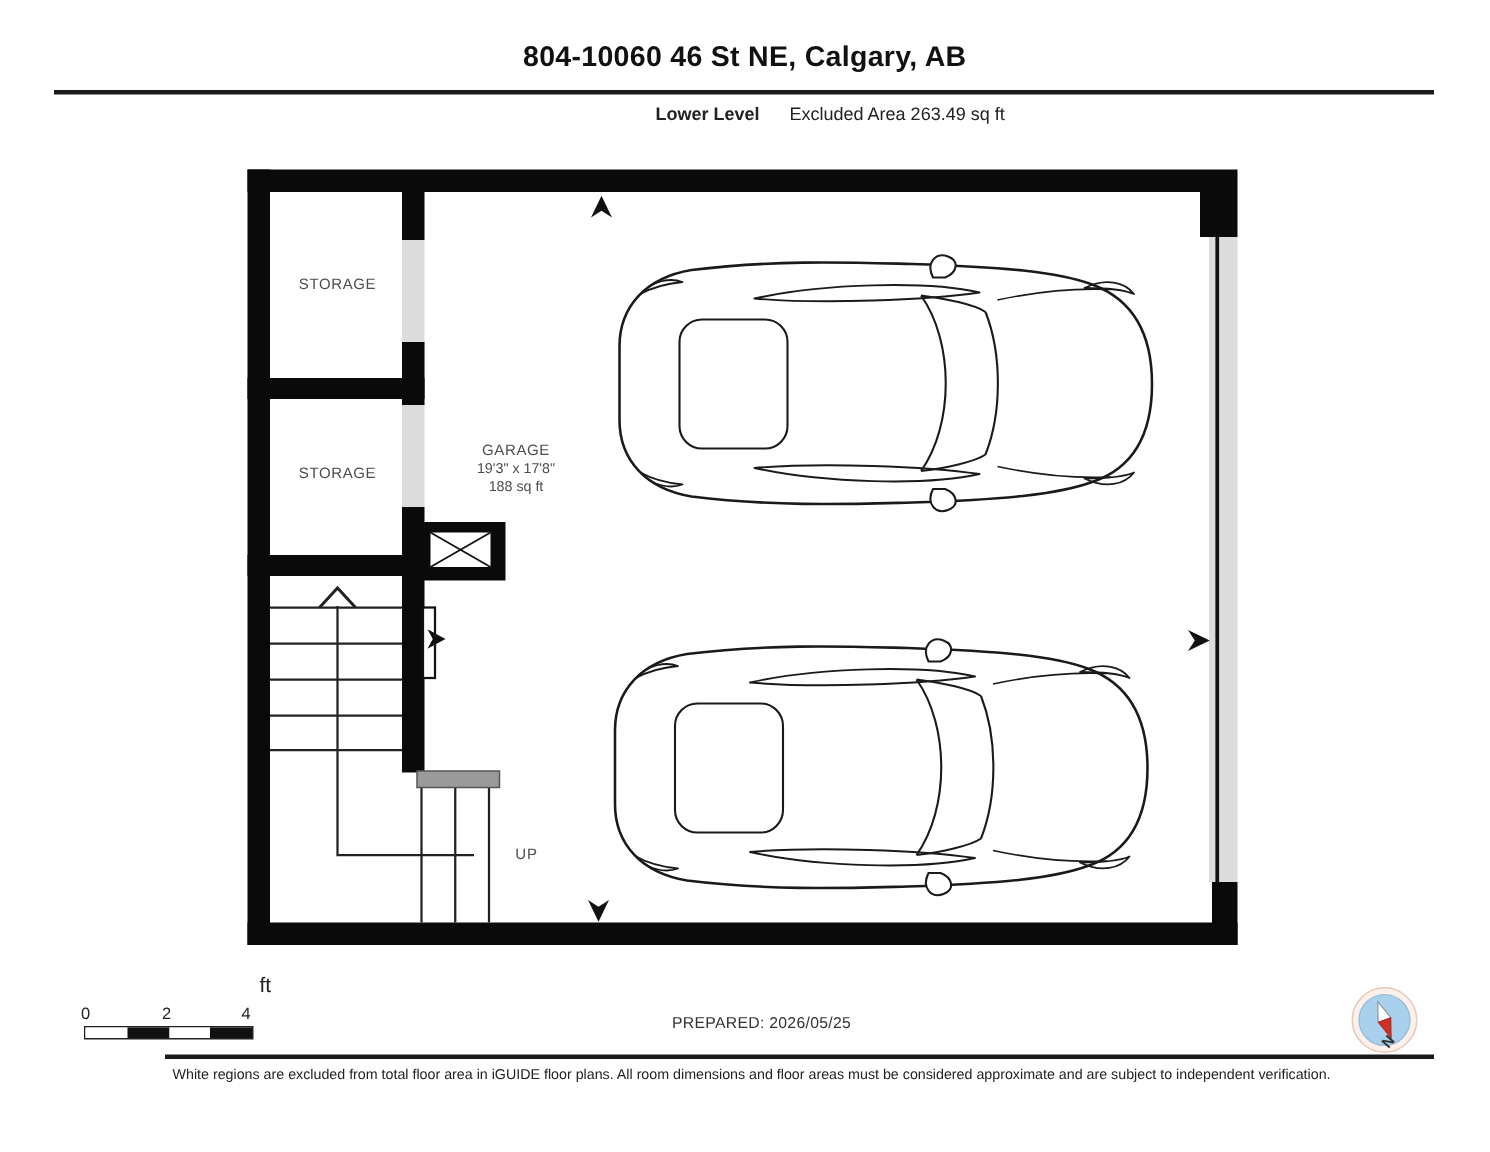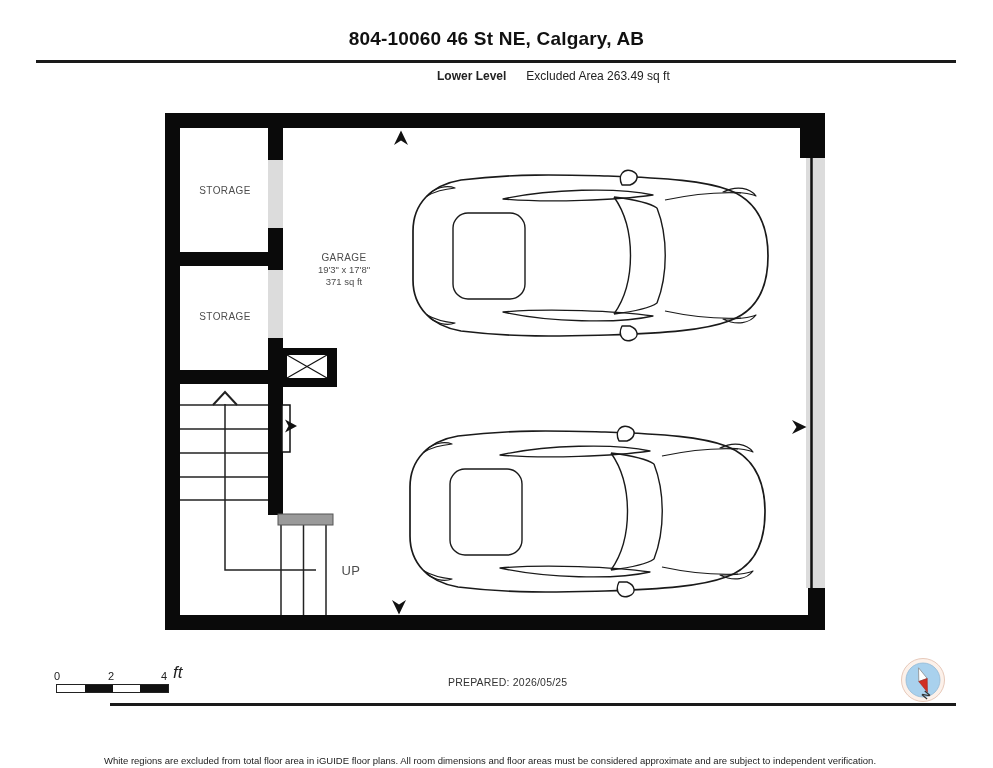--- a/index.html
+++ b/index.html
@@ -15,36 +15,36 @@
   }
   .header-rule{left:36px;top:60px;width:920px;height:2.5px;background:#1a1a1a;}
   .subtitle{left:437px;top:69px;display:flex;gap:20px;font-size:12px;color:#222;white-space:nowrap;}
   .subtitle .lvl{font-weight:bold;}
   
   .plan-svg{left:0;top:0;}
   .room-label{
     transform:translate(-50%,-50%);
     font-size:10px;color:#4d4d4d;letter-spacing:.4px;white-space:nowrap;text-align:right;
   }
-  .garage-label{transform:translate(-50%,-50%);text-align:center;color:#4d4d4d;white-space:nowrap;}
+  .garage-label{transform:translate(-50%,-50%);text-align:center;color:#4d4d4d;white-space:nowrap;margin-top:44px;}
   .garage-label .rn{font-size:10px;letter-spacing:.4px;}
   .garage-label .dim{font-size:9.5px;margin-top:1px;}
-  .up-label{transform:translate(-50%,-50%);font-size:13px;color:#4d4d4d;letter-spacing:.5px;}
+  .up-label{transform:translate(-50%,-50%);font-size:10px;color:#4d4d4d;letter-spacing:.5px;}
   
   .scale-num{transform:translate(-50%,0);font-size:11px;color:#222;}
   .scale-bar{
     left:56px;top:684px;width:111px;height:7px;border:1px solid #222;
     display:flex;box-sizing:content-box;
   }
   .scale-bar .seg{flex:1 1 0;}
   .seg.w{background:#fff;} .seg.b{background:#111;}
-  .scale-unit{left:173px;top:663px;font-size:17px;color:#222;font-style:italic;}
+  .scale-unit{left:173px;top:648px;font-size:14px;color:#222;}
   .prepared{left:448px;top:676px;font-size:10.5px;color:#333;letter-spacing:.2px;}
   .footer-rule{left:110px;top:703px;width:846px;height:2.5px;background:#1a1a1a;}
-  .disclaimer{left:104px;top:711px;font-size:9.5px;color:#222;white-space:nowrap;margin-top:44px;}
+  .disclaimer{left:115px;top:711px;font-size:9.5px;color:#222;white-space:nowrap;}
   .north-label{
     left:926px;top:695px;transform:translate(-50%,-50%) rotate(-50deg);
     font-size:10px;font-weight:600;color:#333;
   }
 </style>
 </head>
 <body>
 
 <div class="abs title">804-10060 46 St NE, Calgary, AB</div>
 <div class="abs header-rule"></div>
@@ -141,21 +141,21 @@
       <polygon points="0,13 -4.5,0 4.5,0" fill="#d02f23" stroke="#a02018" stroke-width="0.5"></polygon>
     </g>
   </g>
 </svg>
 
 <div class="abs room-label" style="left:225px;top:190px;">STORAGE</div>
 <div class="abs room-label" style="left:225px;top:316px;">STORAGE</div>
 <div class="abs garage-label" style="left:344px;top:269px;">
   <div class="rn">GARAGE</div>
   <div class="dim">19'3" x 17'8"</div>
-  <div class="dim">371 sq ft</div>
+  <div class="dim">188 sq ft</div>
 </div>
 <div class="abs up-label" style="left:351px;top:570px;">UP</div>
 
 <div class="abs scale-num" style="left:57px;top:670px;">0</div>
 <div class="abs scale-num" style="left:111px;top:670px;">2</div>
 <div class="abs scale-num" style="left:164px;top:670px;">4</div>
 <div class="abs scale-bar">
   <div class="seg w"></div>
   <div class="seg b"></div>
   <div class="seg w"></div>

